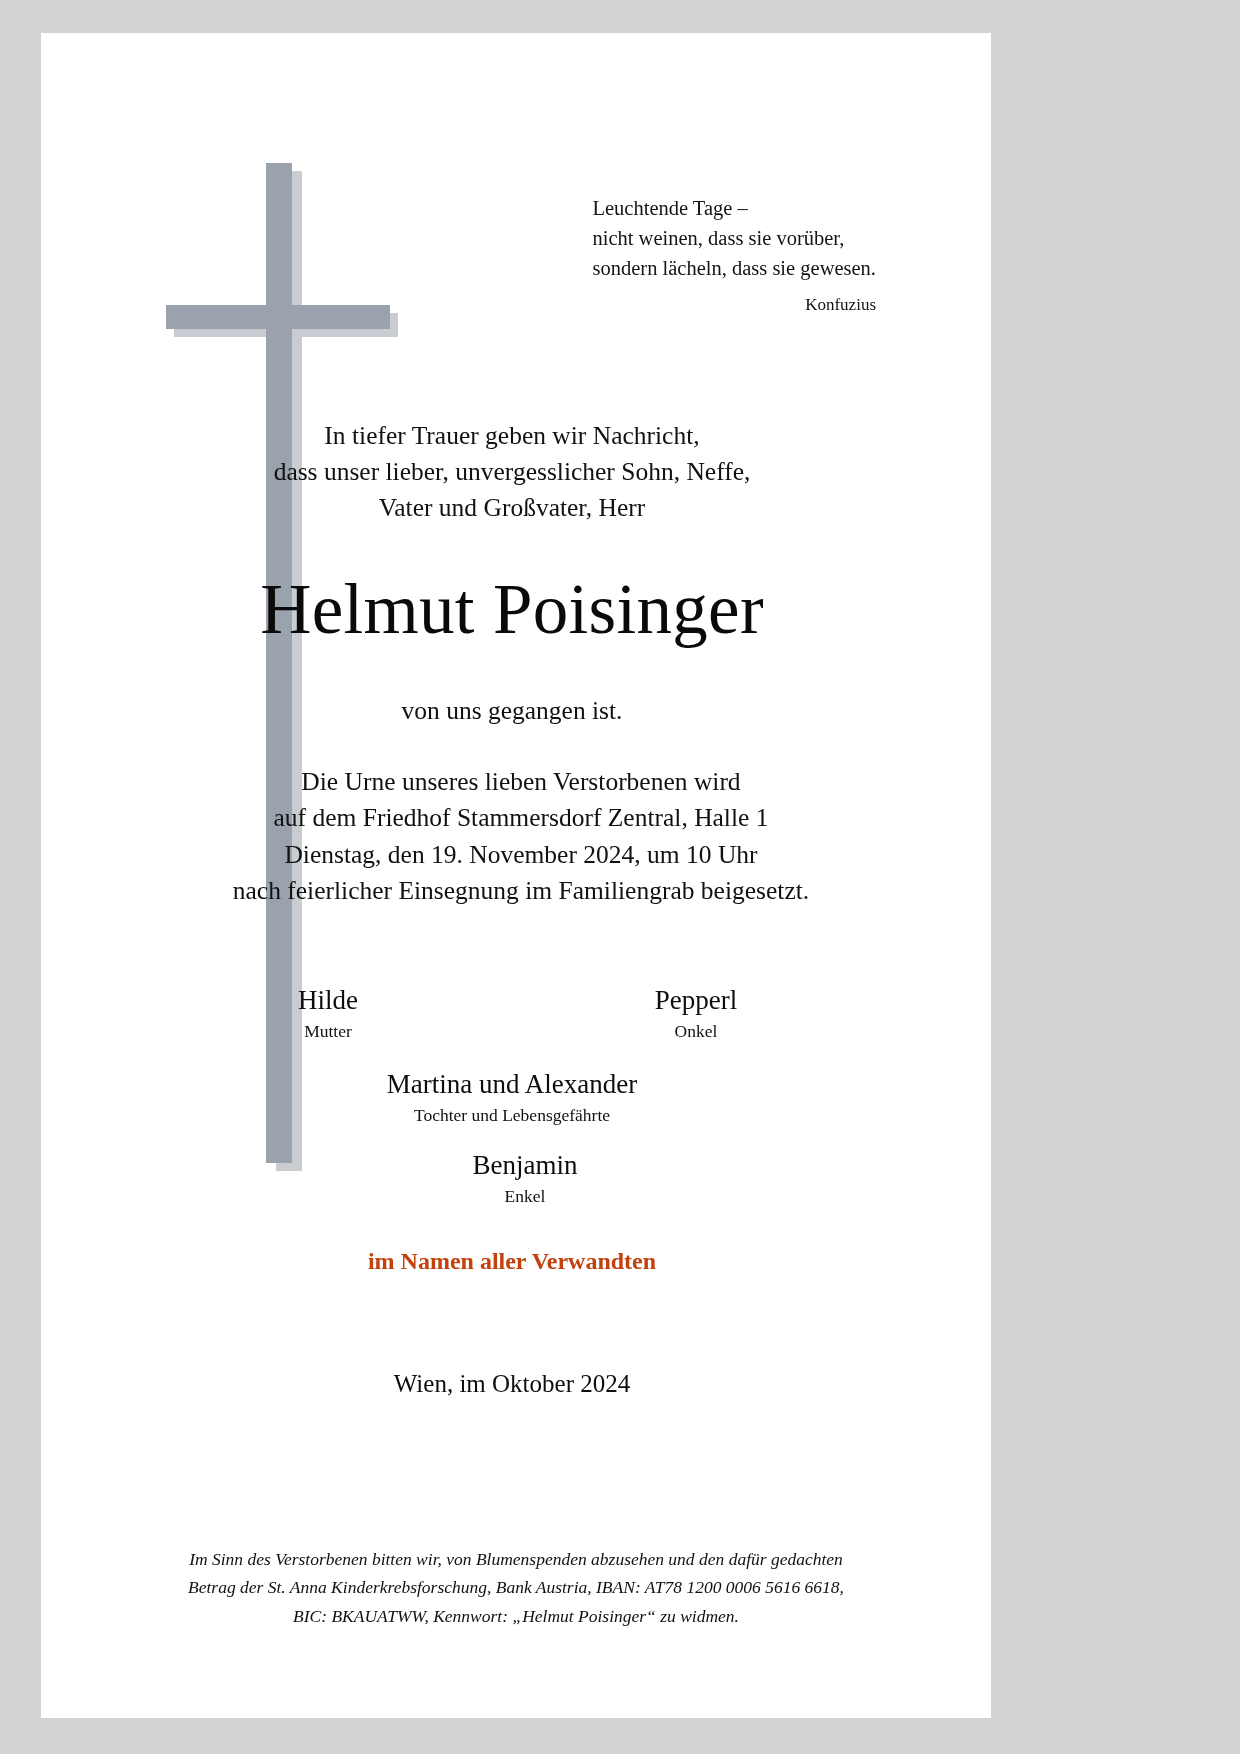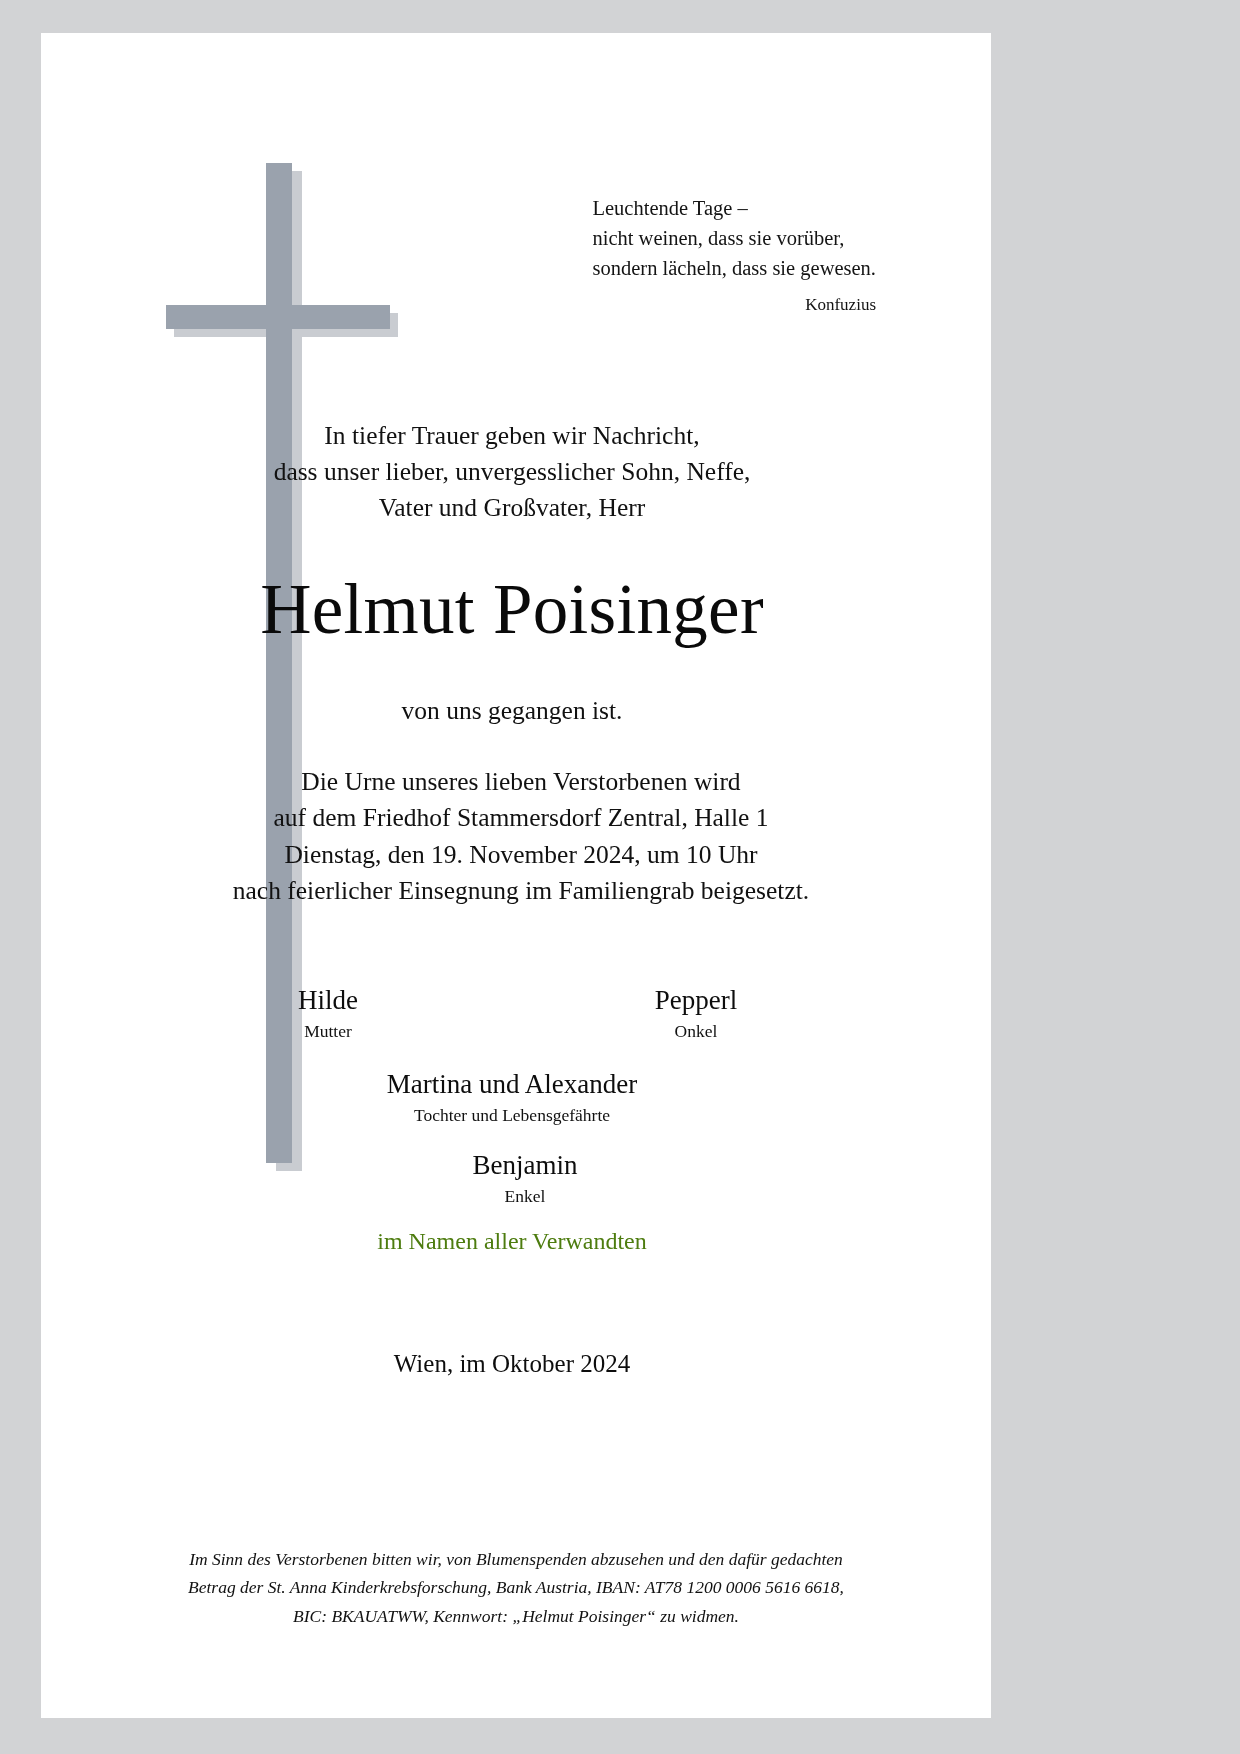--- a/index.html
+++ b/index.html
@@ -155,23 +155,24 @@
   .fam-rel {
     font-size: 17.5px;
     line-height: 1.35;
     margin-top: 3px;
     color: #111;
   }
   .family-row.second { margin-top: 25px; }
   .family-row.third  { margin-top: 22px; padding-left: 26px; }
 
   .all-relatives {
-    margin-top: 20px;
+    margin-top: 40px;
     font-size: 24px;
-    color: #4d7c0f;
+    color: #c2410c;
+    font-weight: bold;
   }
 
   .place-date {
     margin-top: 95px;
     font-size: 25px;
     color: #0d0d0d;
   }
 
   
   .donation {

